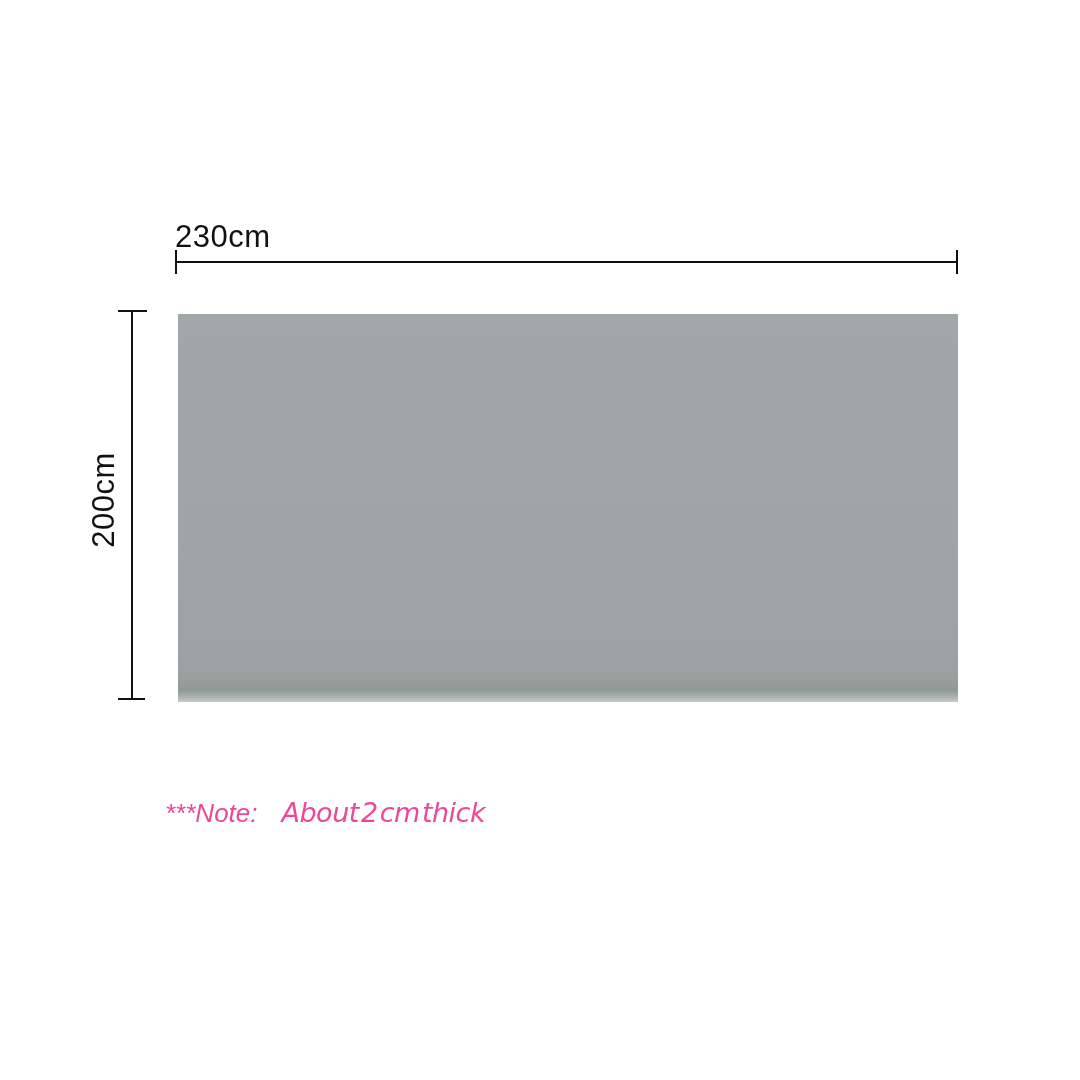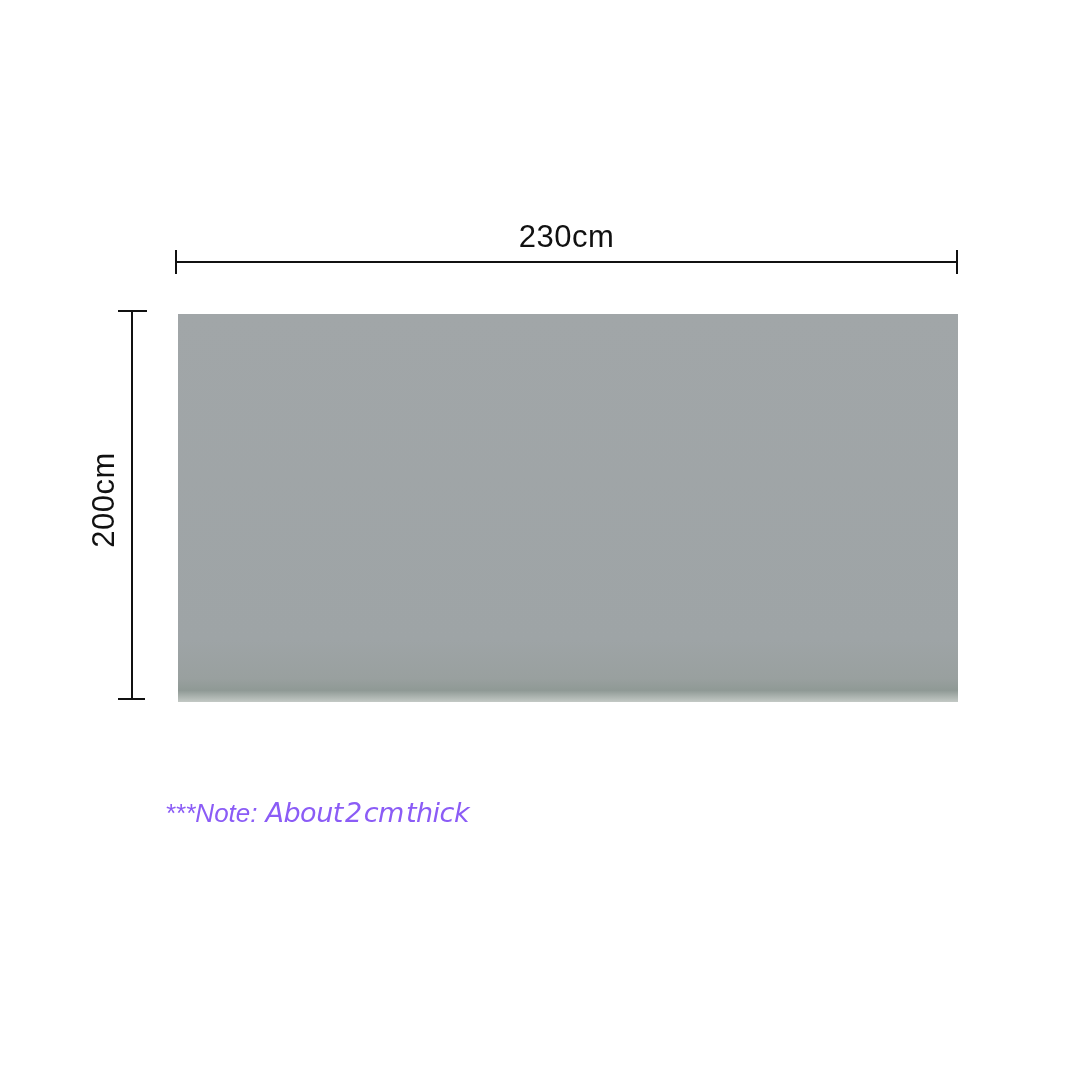--- a/index.html
+++ b/index.html
@@ -19,21 +19,20 @@
     position: absolute;
     inset: 0;
   }
 
   
   .h-label {
     position: absolute;
     left: 175px;
     width: 783px;
     top: 219px;
-    text-align: center;
     font-size: 31px;
     letter-spacing: 0.5px;
     color: #111111;
   }
 
   
   .h-dim {
     position: absolute;
     left: 175px;
     top: 250px;
@@ -129,21 +128,22 @@
   }
 
   
   .note {
     position: absolute;
     left: 165px;
     top: 797px;
     display: flex;
     align-items: baseline;
     font-style: italic;
-    color: #8b5cf6;
+    color: #ec4899;
+    gap: 16px;
   }
   .note .note-prefix {
     font-size: 26px;
     font-family: "Liberation Sans", sans-serif;
   }
   .note .note-value {
     margin-left: 8px;
     font-size: 27px;
     font-family: "DejaVu Sans", sans-serif;
     letter-spacing: -0.5px;

